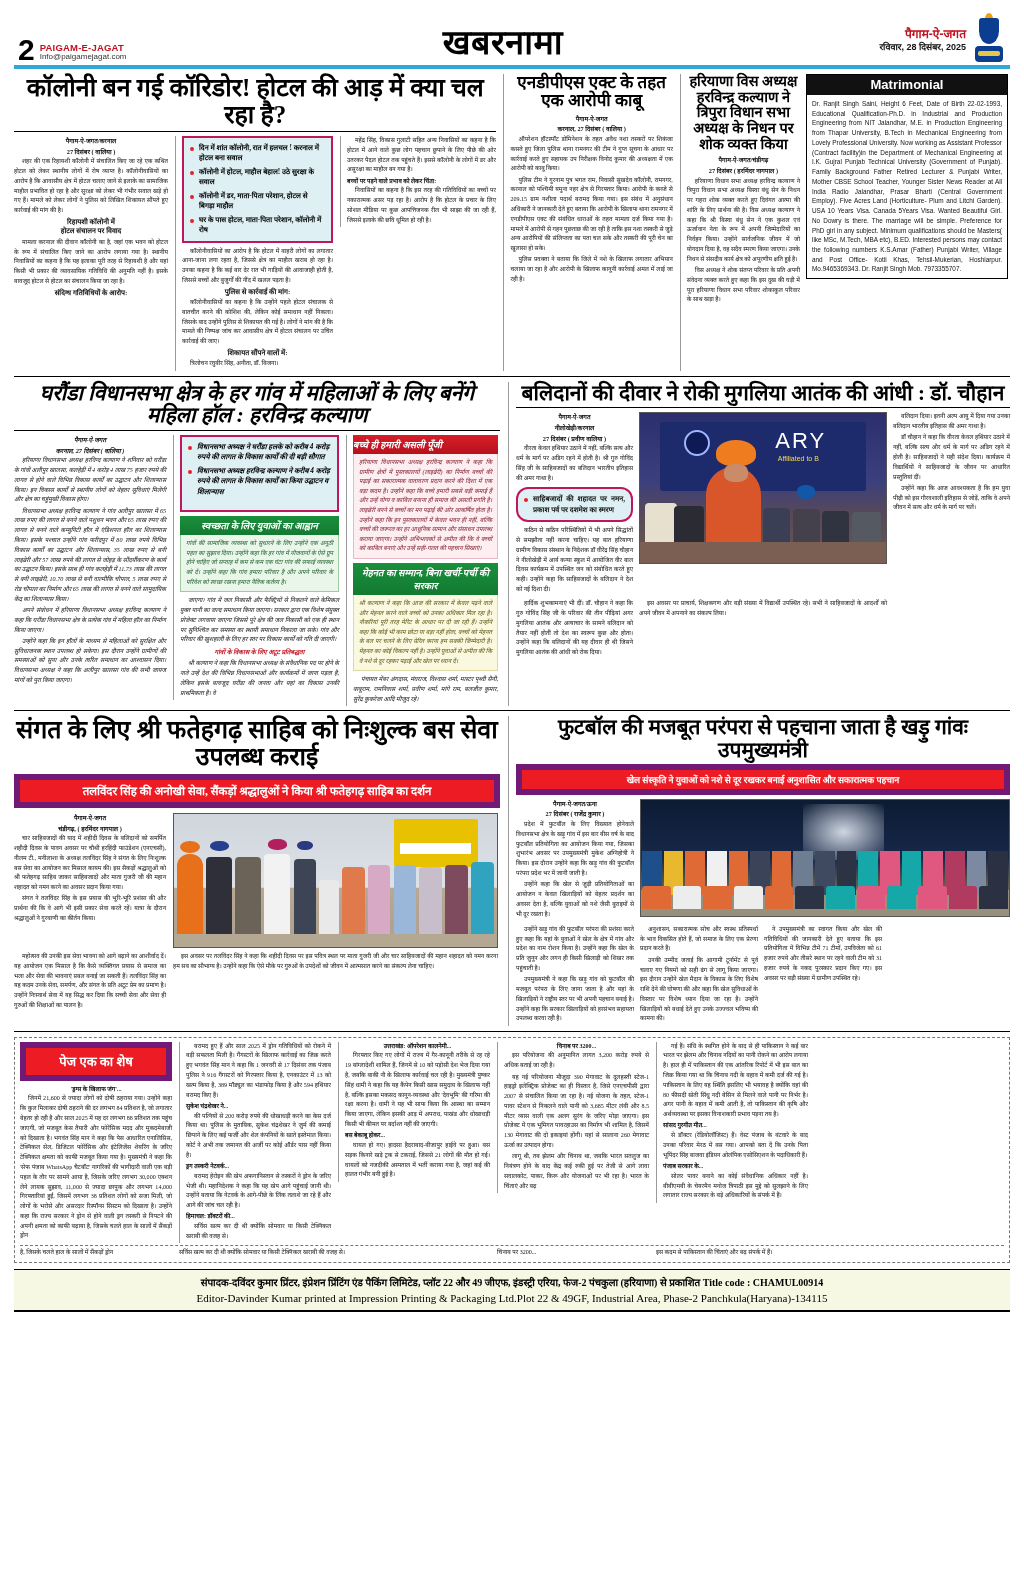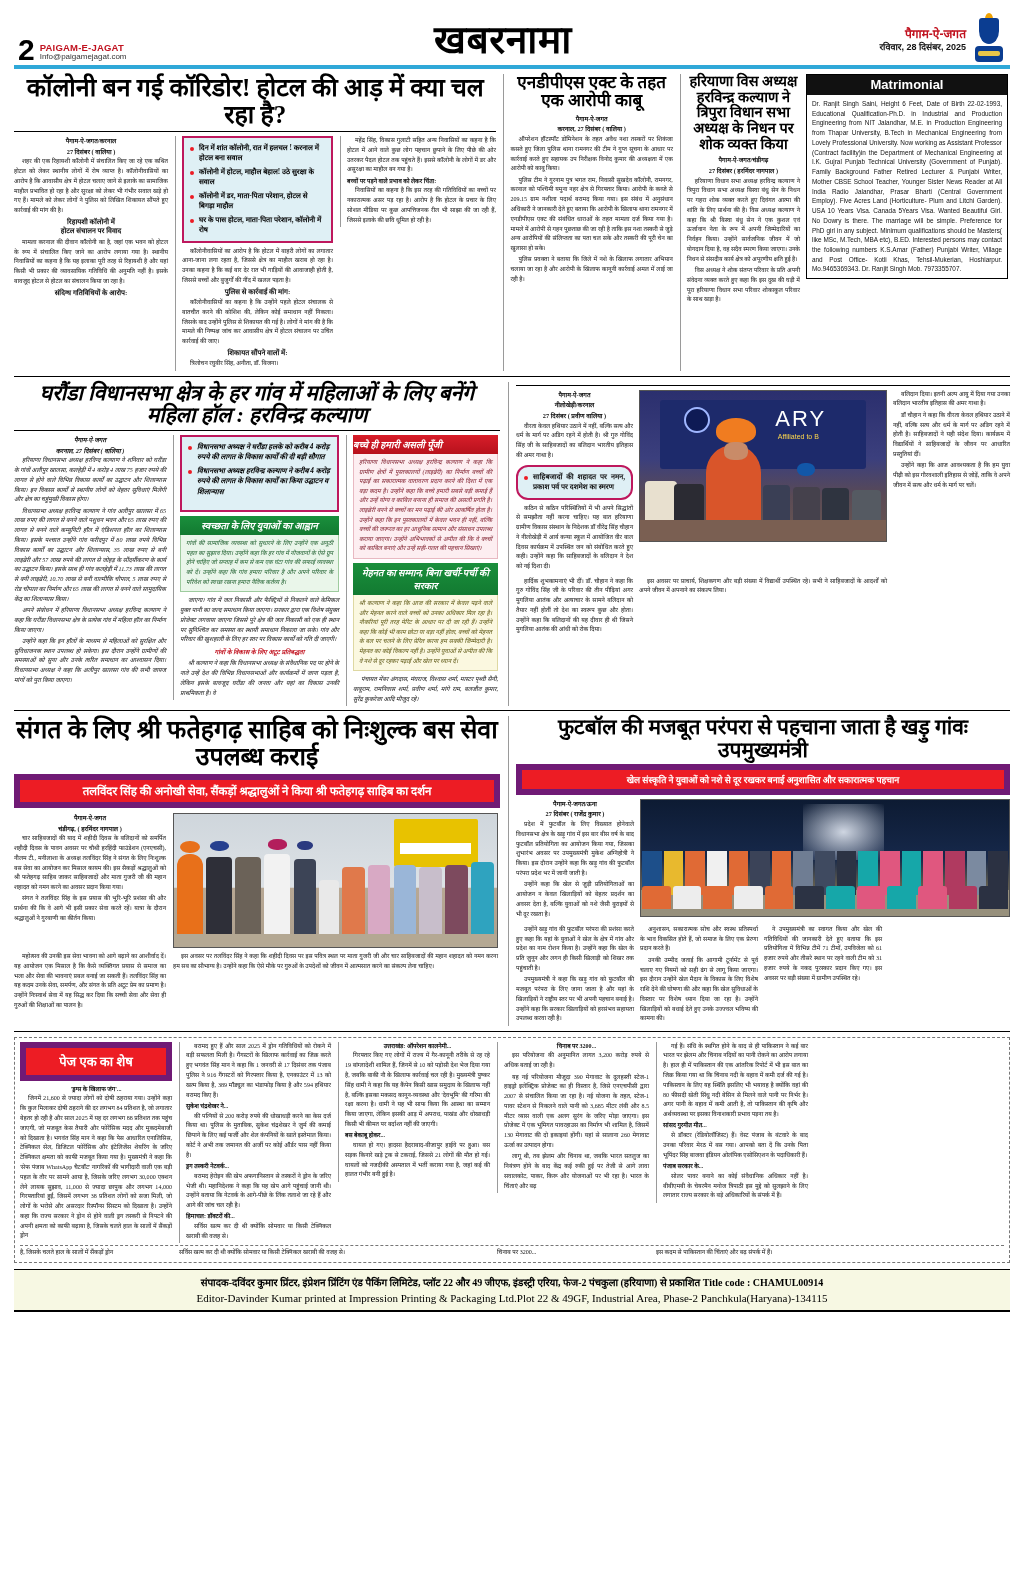--- a/index.html
+++ b/index.html
@@ -16,21 +16,21 @@
   
   .masthead { display: flex; align-items: flex-end; justify-content: space-between;
               height: 62px; padding: 14px 4px 0 4px; }
   .mh-left { display: flex; align-items: flex-end; gap: 5px; }
   .mh-pageno { font-family: "Liberation Sans", sans-serif; font-size: 30px; font-weight: bold;
                line-height: 0.85; color: #000; }
   .mh-brand { line-height: 1.1; }
   .mh-brand .nm { font-family: "Liberation Sans", sans-serif; font-size: 9.5px; font-weight: bold;
                   color: #c1121f; letter-spacing: .2px; }
   .mh-brand .em { font-family: "Liberation Sans", sans-serif; font-size: 8px; color: #333; }
-  .mh-title { font-family: Liberation Serif, serif; font-size: 39px; font-weight: bold;
+  .mh-title { font-family: Liberation Serif, serif; font-size: 34px; font-weight: bold;
               letter-spacing: .5px; margin-bottom: -2px; }
   .mh-right { display: flex; align-items: center; gap: 6px; }
   .mh-rtext { text-align: right; line-height: 1.25; }
   .mh-rtext .lg { font-family: "Liberation Sans", sans-serif; font-size: 12px; font-weight: bold;
                   color: #c1121f; }
   .mh-rtext .dt { font-family: "Liberation Sans", sans-serif; font-size: 9px; font-weight: bold; color: #111; }
   .logo-badge { width: 34px; height: 44px; position: relative; }
   .logo-badge .torch { position: absolute; left: 7px; top: 0; width: 20px; height: 26px;
                        background: #0b3d91; border-radius: 3px 3px 50% 50%; }
   .logo-badge .flame { position: absolute; left: 13px; top: -5px; width: 8px; height: 12px;
@@ -265,20 +265,21 @@
             <div class="body-txt" style="margin-top:4px;">
               <p>पंचायत मेंबर अंगदास, मंघराज, विश्वास शर्मा, मास्टर पृथ्वी सैनी, बाबूराम, रामनिवास शर्मा, प्रवीण शर्मा, मांगे राम, बलजीत कुमार, सुरेंद्र कुकरेजा आदि मौजूद रहे।</p>
             </div>
           </div>
         </div>
       </div>
     </div>
 
     <div style="width:502px;" class="vr">
       <div style="padding-left:7px;">
+        <div class="hl-1 h-lg">बलिदानों की दीवार ने रोकी मुगलिया आतंक की आंधी : डॉ. चौहान</div>
         <div class="hr-blk" style="margin:3px 0 4px;"></div>
         <div style="display:flex; gap:6px; align-items:flex-start;">
           <div style="width:118px;" class="body-txt">
             <div class="dateline">पैगाम-ऐ-जगत</div>
             <div class="dateline">नीलोखेड़ी/करनाल</div>
             <div class="dateline">27 दिसंबर ( प्रवीण वालिया )</div>
             <p>वीरता केवल हथियार उठाने में नहीं, बल्कि सत्य और धर्म के मार्ग पर अडिग रहने में होती है। श्री गुरु गोविंद सिंह जी के साहिबजादों का बलिदान भारतीय इतिहास की अमर गाथा है।</p>
             <div class="box-blue" style="margin:4px 0;border-radius:12px;">
               <ul class="bullets">
                 <li style="margin-bottom:0">साहिबजादों की शहादत पर नमन, प्रकाश पर्व पर दशमेश का स्मरण</li>

